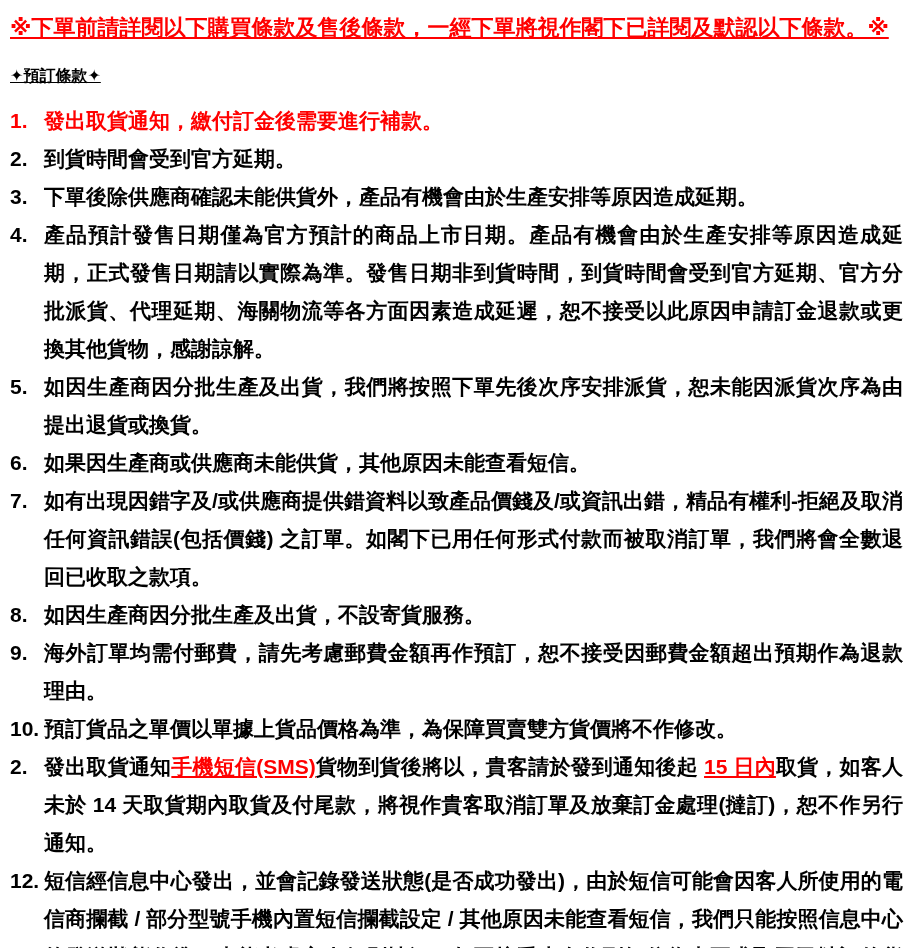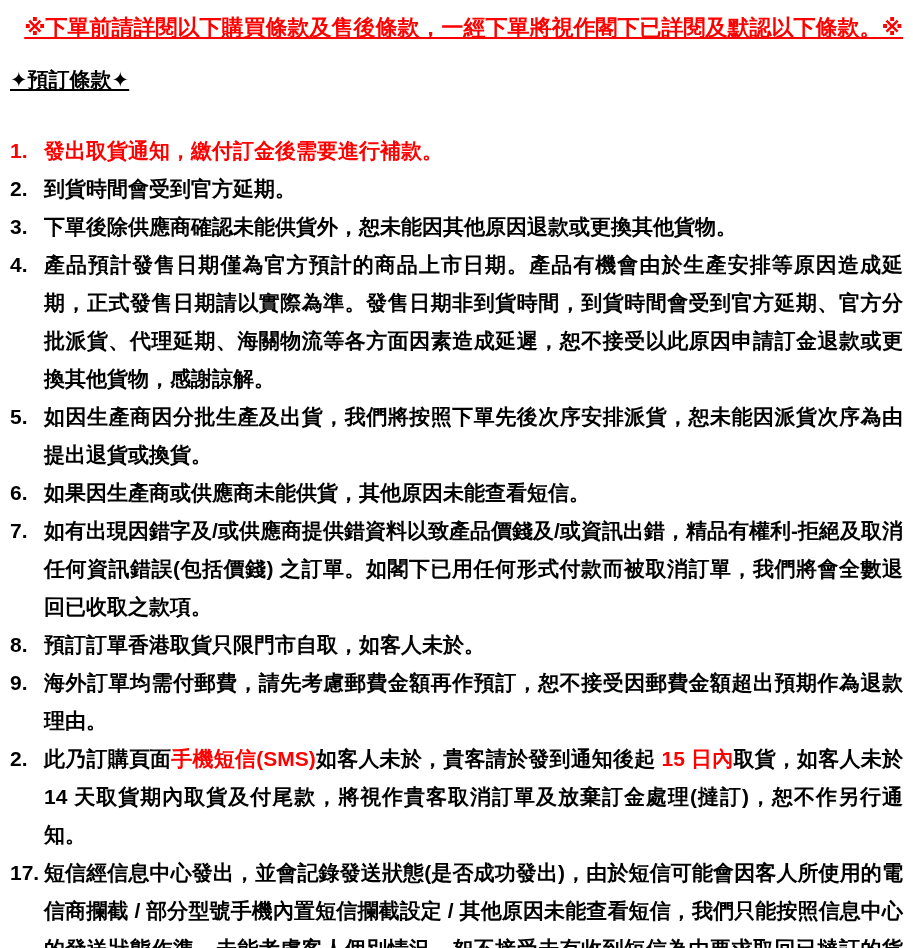--- a/index.html
+++ b/index.html
@@ -15,27 +15,26 @@
     font-family: "Liberation Sans", "DejaVu Sans", sans-serif;
     font-weight: bold;
     color: var(--text-black, #000000);
   }
   .warning {
     color: var(--red, #ff0000);
     font-size: 22px;
     line-height: 1.45;
     text-decoration: underline;
     margin-bottom: 22px;
-    text-align: right;
   }
   .section-title {
     color: var(--text-black, #000000);
-    font-size: 21px;
+    font-size: 16px;
     text-decoration: underline;
-    margin-bottom: 38px;
+    margin-bottom: 15px;
   }
   .terms {
     font-size: 21px;
   }
   .term {
     display: flex;
     align-items: flex-start;
     line-height: 38px;
   }
   .term .num {
@@ -44,20 +43,21 @@
   }
   .term .body {
     flex: 1;
     text-align: justify;
   }
   .term.red {
     color: var(--red, #ff0000);
   }
   .hl {
     color: var(--red, #ff0000);
+    text-decoration: underline;
   }
 </style>
 </head>
 <body>
 
 <div class="page">
   <div class="warning">※下單前請詳閱以下購買條款及售後條款，一經下單將視作閣下已詳閱及默認以下條款。※</div>
 
   <div class="section-title">✦預訂條款✦</div>
 
@@ -65,48 +65,52 @@
       <div class="term red">
         <span class="num">1.</span>
         <span class="body"><span>發出取貨通知，繳付訂金後需要進行補款。</span></span>
       </div>
       <div class="term">
         <span class="num">2.</span>
         <span class="body"><span>到貨時間會受到官方延期。</span></span>
       </div>
       <div class="term">
         <span class="num">3.</span>
-        <span class="body"><span>下單後除供應商確認未能供貨外，恕未能因其他原因退款或更換其他貨物。</span></span>
+        <span class="body"><span>下單後除供應商確認未能供貨外，產品有機會由於生產安排等原因造成延期。</span></span>
       </div>
       <div class="term">
         <span class="num">4.</span>
         <span class="body"><span>產品預計發售日期僅為官方預計的商品上市日期。產品有機會由於生產安排等原因造成延期，正式發售日期請以實際為準。發售日期非到貨時間，到貨時間會受到官方延期、官方分批派貨、代理延期、海關物流等各方面因素造成延遲，恕不接受以此原因申請訂金退款或更換其他貨物，感謝諒解。</span></span>
       </div>
       <div class="term">
         <span class="num">5.</span>
         <span class="body"><span>如因生產商因分批生產及出貨，我們將按照下單先後次序安排派貨，恕未能因派貨次序為由提出退貨或換貨。</span></span>
       </div>
       <div class="term">
         <span class="num">6.</span>
         <span class="body"><span>如果因生產商或供應商未能供貨，其他原因未能查看短信。</span></span>
       </div>
       <div class="term">
         <span class="num">7.</span>
         <span class="body"><span>如有出現因錯字及/或供應商提供錯資料以致產品價錢及/或資訊出錯，精品有權利-拒絕及取消任何資訊錯誤(包括價錢) 之訂單。如閣下已用任何形式付款而被取消訂單，我們將會全數退回已收取之款項。</span></span>
       </div>
       <div class="term">
         <span class="num">8.</span>
-        <span class="body"><span>預訂訂單香港取貨只限門市自取，如客人未於。</span></span>
+        <span class="body"><span>如因生產商因分批生產及出貨，不設寄貨服務。</span></span>
       </div>
       <div class="term">
         <span class="num">9.</span>
         <span class="body"><span>海外訂單均需付郵費，請先考慮郵費金額再作預訂，恕不接受因郵費金額超出預期作為退款理由。</span></span>
       </div>
       <div class="term">
-        <span class="num">2.</span>
-        <span class="body"><span>此乃訂購頁面</span><span class="hl">手機短信(SMS)</span><span>如客人未於，貴客請於發到通知後起 </span><span class="hl">15 日內</span><span>取貨，如客人未於 14 天取貨期內取貨及付尾款，將視作貴客取消訂單及放棄訂金處理(撻訂)，恕不作另行通知。</span></span>
+        <span class="num">10.</span>
+        <span class="body"><span>預訂貨品之單價以單據上貨品價格為準，為保障買賣雙方貨價將不作修改。</span></span>
       </div>
       <div class="term">
-        <span class="num">17.</span>
+        <span class="num">2.</span>
+        <span class="body"><span>發出取貨通知</span><span class="hl">手機短信(SMS)</span><span>貨物到貨後將以，貴客請於發到通知後起 </span><span class="hl">15 日內</span><span>取貨，如客人未於 14 天取貨期內取貨及付尾款，將視作貴客取消訂單及放棄訂金處理(撻訂)，恕不作另行通知。</span></span>
+      </div>
+      <div class="term">
+        <span class="num">12.</span>
         <span class="body"><span>短信經信息中心發出，並會記錄發送狀態(是否成功發出)，由於短信可能會因客人所使用的電信商攔截 / 部分型號手機內置短信攔截設定 / 其他原因未能查看短信，我們只能按照信息中心的發送狀態作準，未能考慮客人個別情況，恕不接受未有收到短信為由要求取回已撻訂的貨物或訂金。</span></span>
       </div>
     </div>
 </div>
 
 </body></html>

